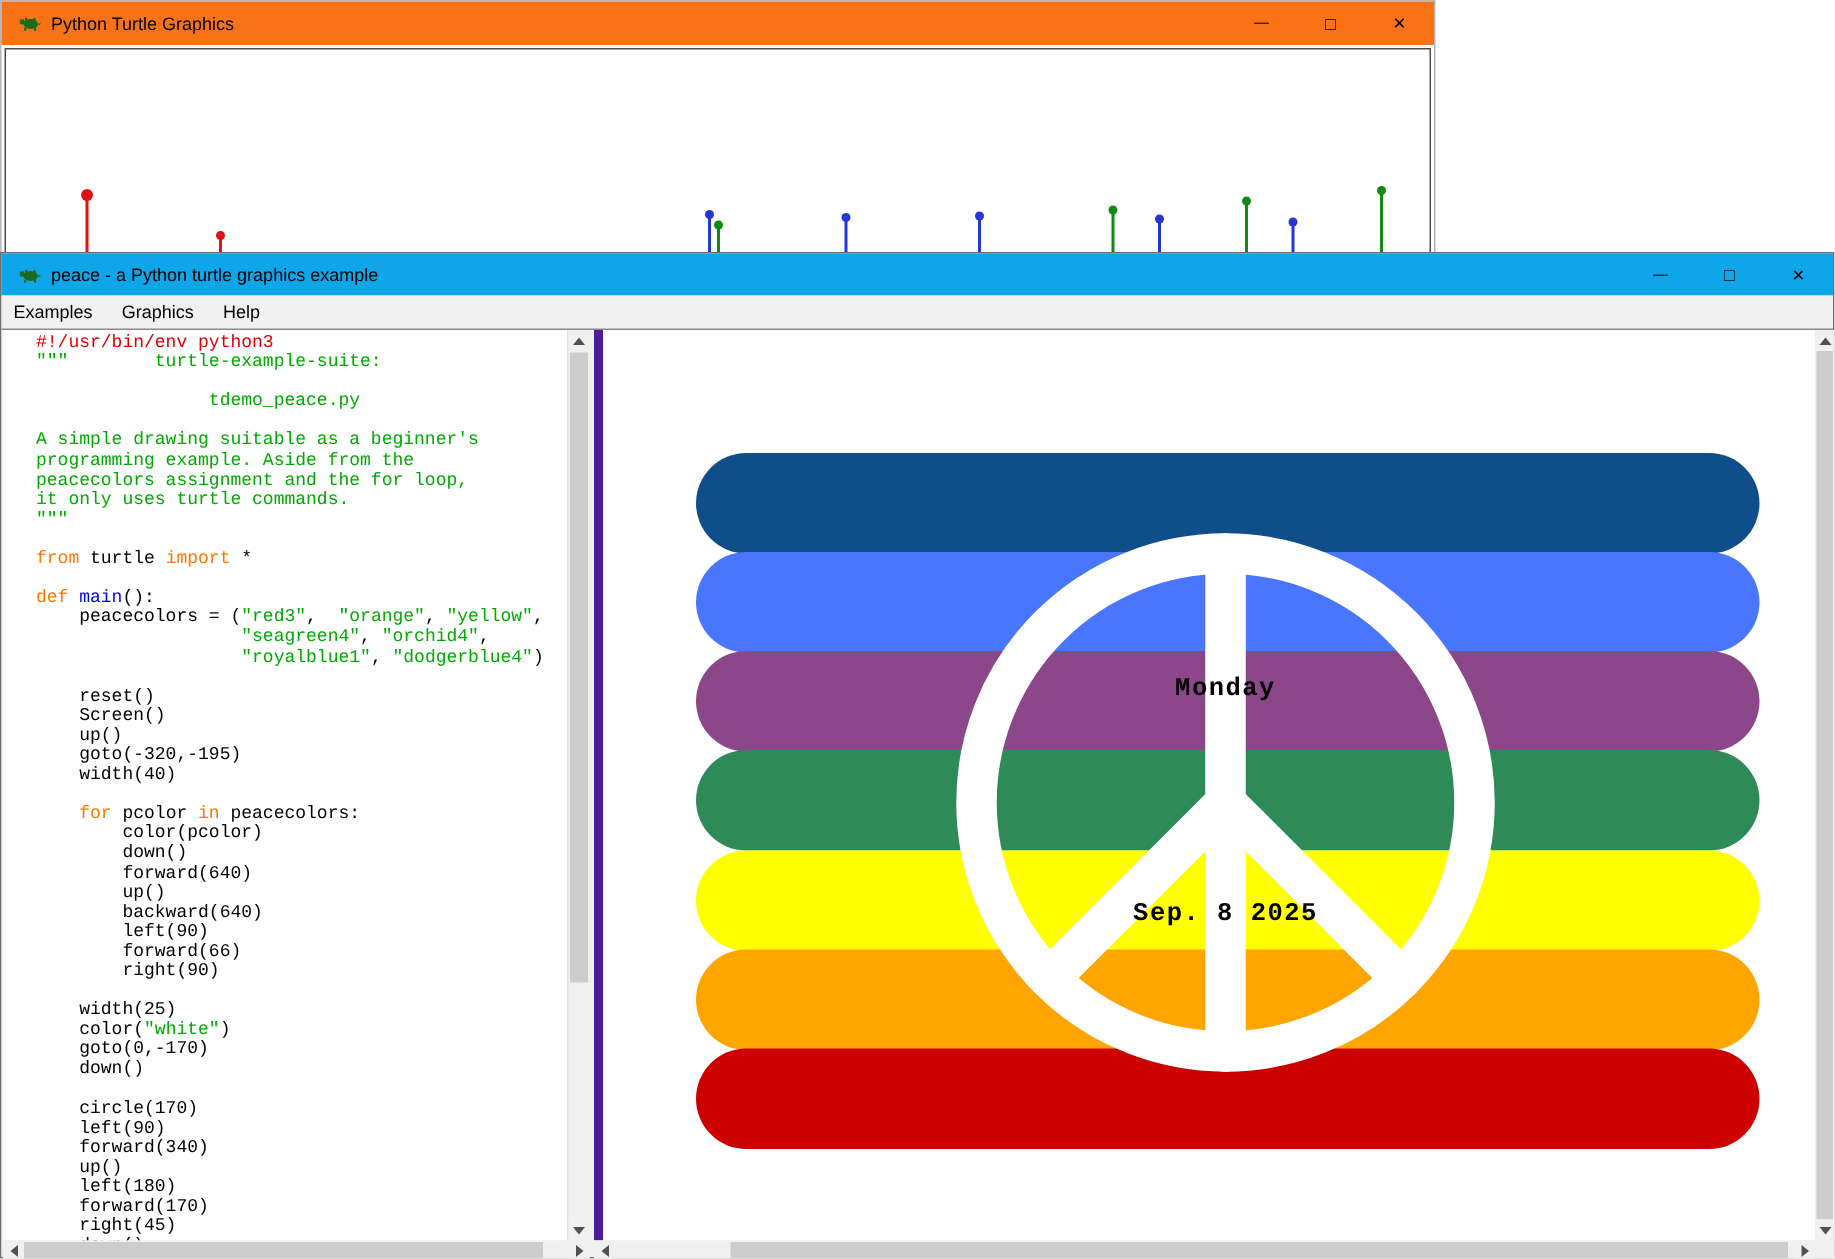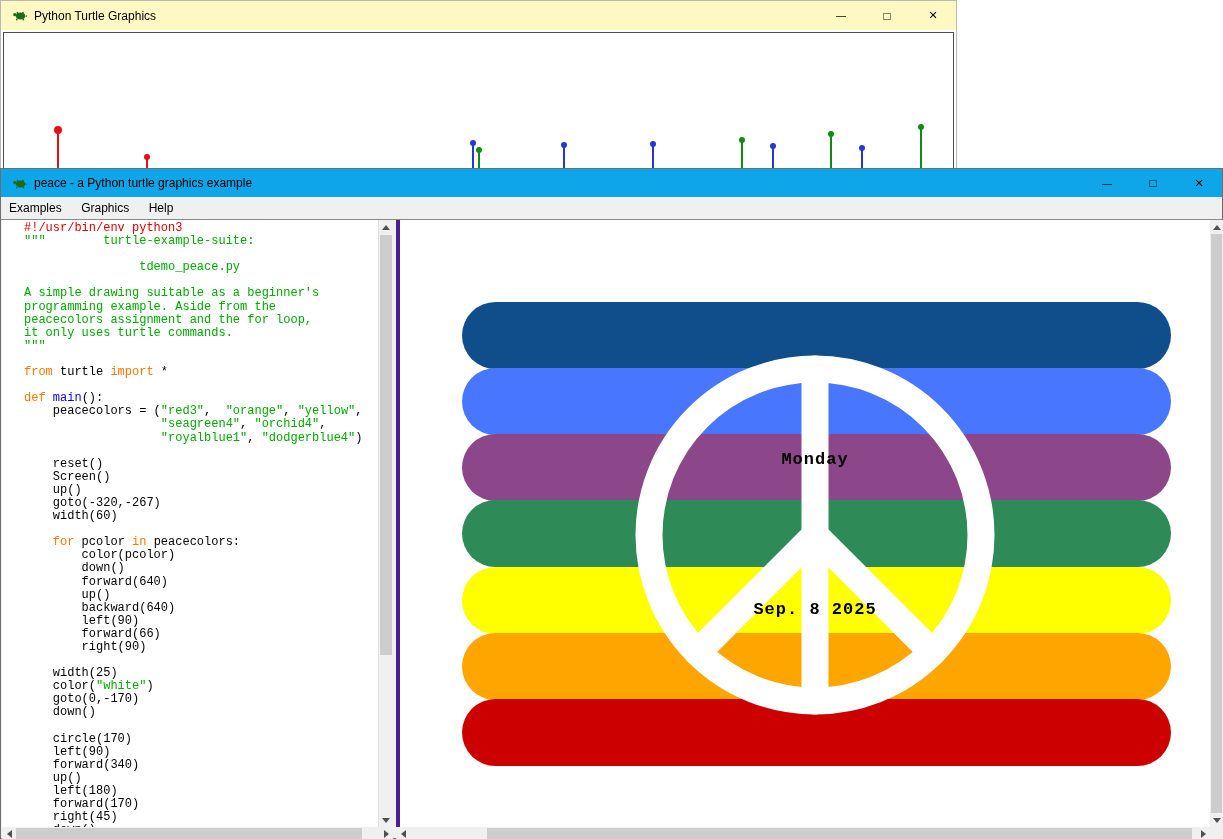--- a/index.html
+++ b/index.html
@@ -1,37 +1,37 @@
 <!DOCTYPE html>
 <html><head>
 <meta charset="utf-8">
 <style>
   html,body{margin:0;padding:0;}
   body{width:1223px;height:839px;position:relative;overflow:hidden;background:#ffffff;
        font-family:"Liberation Sans",sans-serif;color:#000;}
   *{box-sizing:border-box;}
   .window{position:absolute;}
   #tg-win{left:0;top:0;width:957px;height:169px;background:#fff;border:1px solid #b8b8b8;z-index:1;}
-  #tg-win .titlebar{position:relative;height:29px;background:#fef9c3;}
+  #tg-win .titlebar{position:relative;height:29px;background:#f97316;}
   #peace-win{left:0;top:168px;width:1223px;height:671px;background:#f0f0f0;border:1px solid #6e6e6e;z-index:2;}
   #peace-win .titlebar{position:relative;height:28px;background:#0ea5e9;}
   .app-icon{position:absolute;left:11px;top:6px;width:16px;height:16px;}
   .win-title{position:absolute;left:33px;top:0;height:100%;display:flex;align-items:center;font-size:12px;white-space:nowrap;}
   .win-controls{position:absolute;right:0;top:0;height:100%;display:flex;}
   .win-btn{width:46px;height:100%;display:flex;align-items:center;justify-content:center;font-size:11px;cursor:default;}
   .win-btn.minimize{font-size:10px;}
   .win-btn.maximize{font-size:12px;}
   .menubar{position:absolute;left:0;top:28px;width:100%;height:22px;background:#f0f0f0;}
   .menu-item{display:inline-block;padding:4px 7px 0 7px;font-size:12px;height:22px;margin-left:1px;}
   .content{position:absolute;left:0;top:50px;right:0;bottom:0;border-top:1px solid #8a8a8a;background:#f0f0f0;}
   .code-pane{position:absolute;left:1px;top:0;width:376px;height:607px;background:#fff;overflow:hidden;
              padding:2px 0 0 22px;font-family:"Liberation Mono",monospace;font-size:12px;}
   .code-line{height:13.1px;line-height:13.1px;white-space:pre;}
   .canvas-pane{position:absolute;left:395px;top:0;width:814px;height:607px;background:#fff;
-               border-left:4px solid #4c1d95;overflow:hidden;}
+               border-left:6px solid #4c1d95;overflow:hidden;}
   .stripe{position:absolute;left:62px;width:709px;height:67px;border-radius:33.5px;}
   .peace-svg{position:absolute;left:0;top:0;}
   .canvas-text{position:absolute;transform:translateX(-50%);font-family:"Liberation Mono",monospace;
                font-weight:bold;font-size:17px;letter-spacing:1px;white-space:pre;color:#000;}
   #text-weekday{left:415px;top:230px;}
   #text-date{left:415px;top:380px;}
   .tg-canvas{position:absolute;left:2px;top:31px;width:951px;height:137px;background:#fff;
              border:1px solid #4d4d4d;overflow:hidden;}
   .tree-stem{position:absolute;width:2px;}
   .tree-dot{position:absolute;border-radius:50%;}
@@ -148,22 +148,22 @@
         <div class="code-line"><span style="color: rgb(255, 119, 0);">from</span><span style="color: rgb(0, 0, 0);"> turtle </span><span style="color: rgb(255, 119, 0);">import</span><span style="color: rgb(0, 0, 0);"> *</span></div>
         <div class="code-line">&nbsp;</div>
         <div class="code-line"><span style="color: rgb(255, 119, 0);">def</span><span style="color: rgb(0, 0, 0);"> </span><span style="color: rgb(0, 0, 255);">main</span><span style="color: rgb(0, 0, 0);">():</span></div>
         <div class="code-line"><span style="color: rgb(0, 0, 0);">    peacecolors = (</span><span style="color: rgb(0, 170, 0);">"red3"</span><span style="color: rgb(0, 0, 0);">,  </span><span style="color: rgb(0, 170, 0);">"orange"</span><span style="color: rgb(0, 0, 0);">, </span><span style="color: rgb(0, 170, 0);">"yellow"</span><span style="color: rgb(0, 0, 0);">,</span></div>
         <div class="code-line"><span style="color: rgb(0, 0, 0);">                   </span><span style="color: rgb(0, 170, 0);">"seagreen4"</span><span style="color: rgb(0, 0, 0);">, </span><span style="color: rgb(0, 170, 0);">"orchid4"</span><span style="color: rgb(0, 0, 0);">,</span></div>
         <div class="code-line"><span style="color: rgb(0, 0, 0);">                   </span><span style="color: rgb(0, 170, 0);">"royalblue1"</span><span style="color: rgb(0, 0, 0);">, </span><span style="color: rgb(0, 170, 0);">"dodgerblue4"</span><span style="color: rgb(0, 0, 0);">)</span></div>
         <div class="code-line">&nbsp;</div>
         <div class="code-line"><span style="color: rgb(0, 0, 0);">    reset()</span></div>
         <div class="code-line"><span style="color: rgb(0, 0, 0);">    Screen()</span></div>
         <div class="code-line"><span style="color: rgb(0, 0, 0);">    up()</span></div>
-        <div class="code-line"><span style="color: rgb(0, 0, 0);">    goto(-320,-267)</span></div>
-        <div class="code-line"><span style="color: rgb(0, 0, 0);">    width(60)</span></div>
+        <div class="code-line"><span style="color: rgb(0, 0, 0);">    goto(-320,-195)</span></div>
+        <div class="code-line"><span style="color: rgb(0, 0, 0);">    width(40)</span></div>
         <div class="code-line">&nbsp;</div>
         <div class="code-line"><span style="color: rgb(0, 0, 0);">    </span><span style="color: rgb(255, 119, 0);">for</span><span style="color: rgb(0, 0, 0);"> pcolor </span><span style="color: rgb(255, 119, 0);">in</span><span style="color: rgb(0, 0, 0);"> peacecolors:</span></div>
         <div class="code-line"><span style="color: rgb(0, 0, 0);">        color(pcolor)</span></div>
         <div class="code-line"><span style="color: rgb(0, 0, 0);">        down()</span></div>
         <div class="code-line"><span style="color: rgb(0, 0, 0);">        forward(640)</span></div>
         <div class="code-line"><span style="color: rgb(0, 0, 0);">        up()</span></div>
         <div class="code-line"><span style="color: rgb(0, 0, 0);">        backward(640)</span></div>
         <div class="code-line"><span style="color: rgb(0, 0, 0);">        left(90)</span></div>
         <div class="code-line"><span style="color: rgb(0, 0, 0);">        forward(66)</span></div>
         <div class="code-line"><span style="color: #000000;">        right(90)</span></div>

